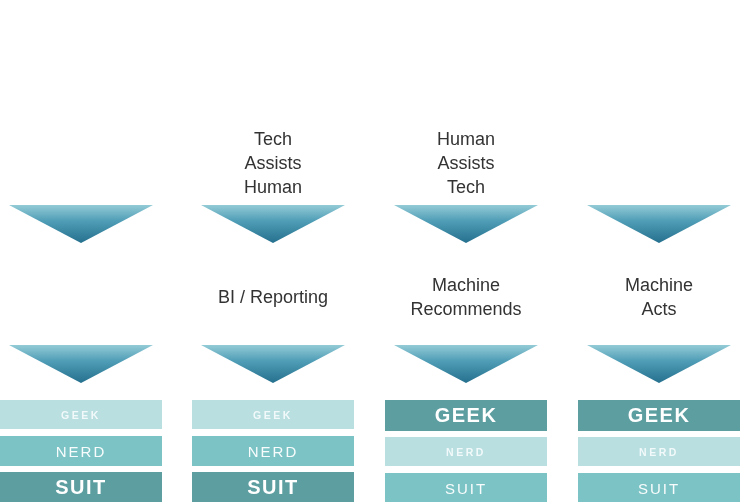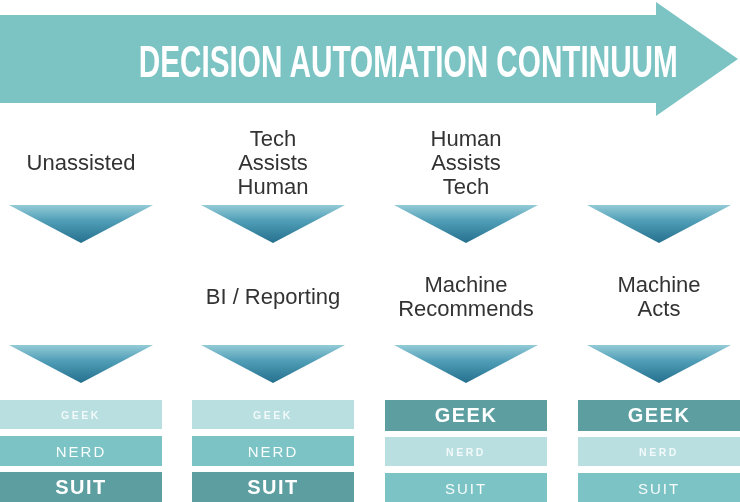--- a/index.html
+++ b/index.html
@@ -18,21 +18,21 @@
   .banner-title-wrap{position:absolute;left:0;top:39px;width:740px;text-align:center;z-index:2;}
   .banner-title{
     display:inline-block;color:#fff;font-size:45px;font-weight:bold;line-height:1;
     letter-spacing:0px;white-space:nowrap;transform:scaleX(0.66);transform-origin:center;
   }
   
   .col{position:absolute;top:118px;width:162px;height:384px;}
   .col1{left:0;} .col2{left:192px;} .col3{left:385px;} .col4{left:578px;}
   .stage-label,.method-label{
     position:absolute;left:0;width:100%;display:flex;align-items:center;justify-content:center;
-    text-align:center;color:var(--label-text,#333);font-size:22px;line-height:24px;
+    text-align:center;color:var(--label-text,#333);font-size:18px;line-height:24px;
     white-space:pre-line;
   }
   .stage-label{top:4px;height:82px;}
   .method-label{top:148px;height:62px;}
   .tri{
     position:absolute;left:9px;width:144px;height:38px;
     background:linear-gradient(180deg,var(--triangle-top,#93cbd6) 0%,#4f9db6 42%,var(--triangle-bottom,#25708e) 100%);
     clip-path:polygon(0 0,100% 0,50% 100%);
   }
   .tri1{top:87px;}
@@ -53,30 +53,22 @@
   .rolebox.strong{
     height:31px;margin-bottom:6px;background:var(--box-dark,#5d9ea1);
     color:#ffffff;font-size:20px;font-weight:bold;letter-spacing:1.5px;
   }
 </style>
 </head>
 <body>
 
 <div id="stage">
 
-  <div class="banner">
-    <div class="banner-body"></div>
-    <div class="banner-head"></div>
-    <div class="banner-title-wrap">
-      <span class="banner-title">DECISION AUTOMATION CONTINUUM</span>
-    </div>
-  </div>
 
   <div class="col col1">
-    <div class="stage-label">Unassisted</div>
     <div class="tri tri1"></div>
     <div class="tri tri2"></div>
     <div class="boxes">
       <div class="rolebox subtle">GEEK</div>
       <div class="rolebox mid">NERD</div>
       <div class="rolebox strong">SUIT</div>
     </div>
   </div>
 
   <div class="col col2">

